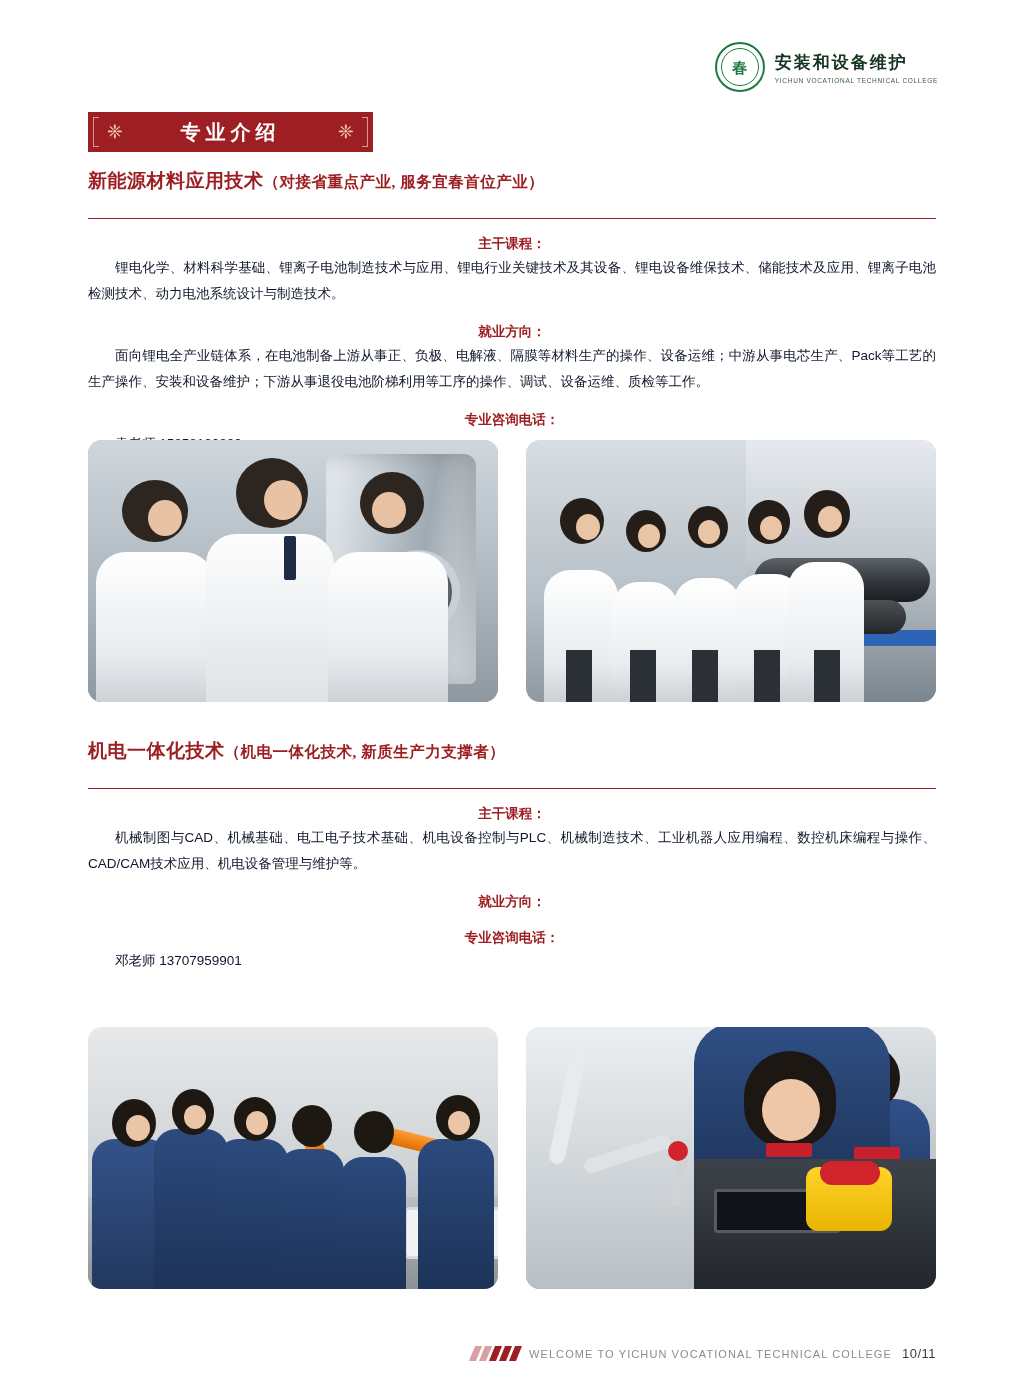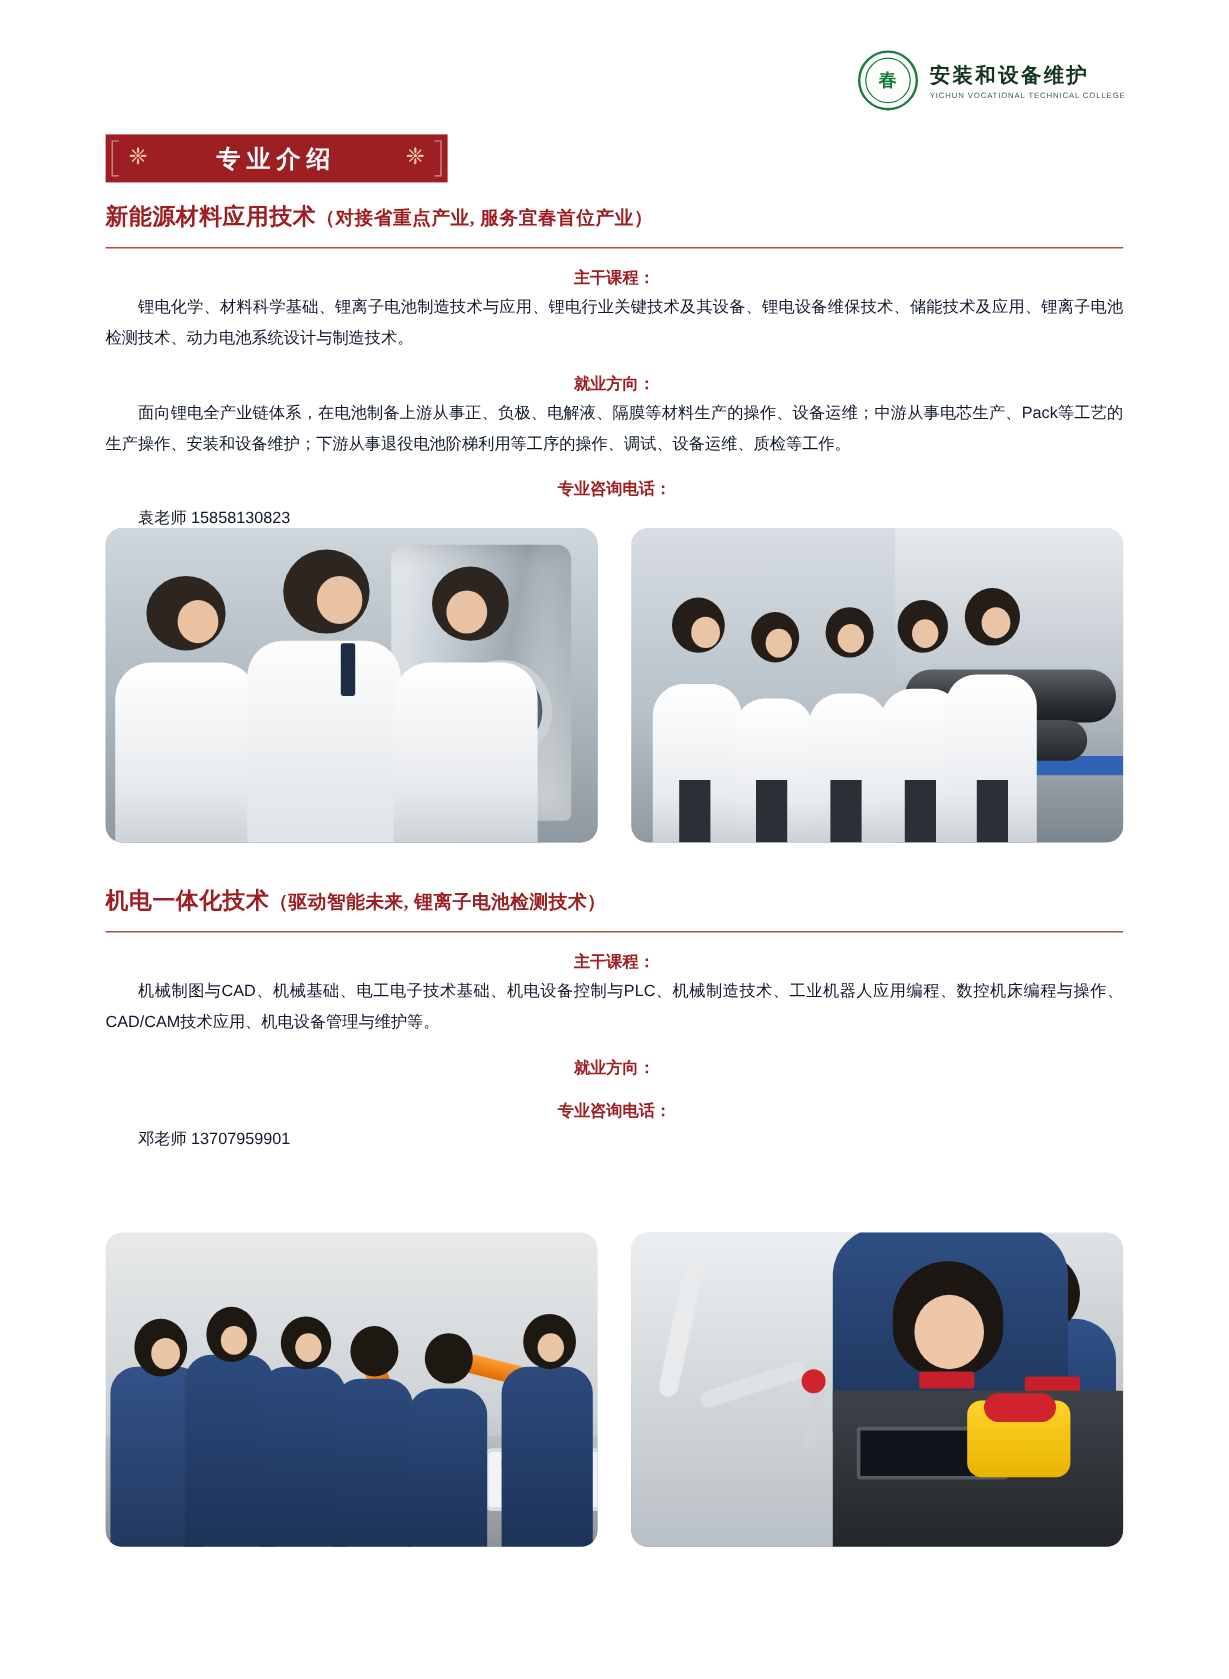--- a/index.html
+++ b/index.html
@@ -118,21 +118,21 @@
   }
   .prog-1 { top: 168px; }
   .prog-2 { top: 738px; }
 
   .prog-title {
     font-size: 19px;
     font-weight: bold;
     color: #9d1f23;
     font-family: "Liberation Serif", "DejaVu Serif", serif;
     letter-spacing: .5px;
-    padding-bottom: 12px;
+    padding-bottom: 24px;
     border-bottom: 1.5px solid #9d1f23;
     white-space: nowrap;
   }
   .prog-title .sub {
     font-size: 15.5px;
   }
 
   .field {
     margin-top: 14px;
   }
@@ -388,21 +388,21 @@
       <div class="leg" style="left:40px"></div>
         <div class="leg" style="left:104px"></div>
       <div class="leg" style="left:166px"></div>
         <div class="leg" style="left:228px"></div>
       <div class="leg" style="left:288px"></div>
     </div>
   </div>
 
   <div class="program prog-2">
     <div class="prog-title">
-      <span>机电一体化技术</span><span class="sub">（驱动智能未来, 锂离子电池检测技术）</span>
+      <span>机电一体化技术</span><span class="sub">（机电一体化技术, 新质生产力支撑者）</span>
     </div>
 
     <div class="field">
       <div class="field-label">主干课程：</div>
       <div class="field-body">机械制图与CAD、机械基础、电工电子技术基础、机电设备控制与PLC、机械制造技术、工业机器人应用编程、数控机床编程与操作、CAD/CAM技术应用、机电设备管理与维护等。</div>
     </div>
     <div class="field">
       <div class="field-label">就业方向：</div>
     </div>
     <div class="field">
@@ -456,14 +456,25 @@
       <div class="badge" style="right:36px;bottom:128px"></div>
       <div class="panel"></div>
       <div class="panel-screen"></div>
       <div class="ebtn"></div>
       <div class="ebtn-top"></div>
       <div class="stick"></div>
       <div class="stick-top"></div>
     </div>
   </div>
 
+  <div class="footer">
+    <div class="chevrons">
+      <div class="chev pale"></div>
+      <div class="chev pale"></div>
+      <div class="chev"></div>
+      <div class="chev"></div>
+      <div class="chev"></div>
+    </div>
+    <div class="f-text">WELCOME TO YICHUN VOCATIONAL TECHNICAL COLLEGE</div>
+    <div class="f-page">10/11</div>
+  </div>
 
 </div>
 
 </body></html>

